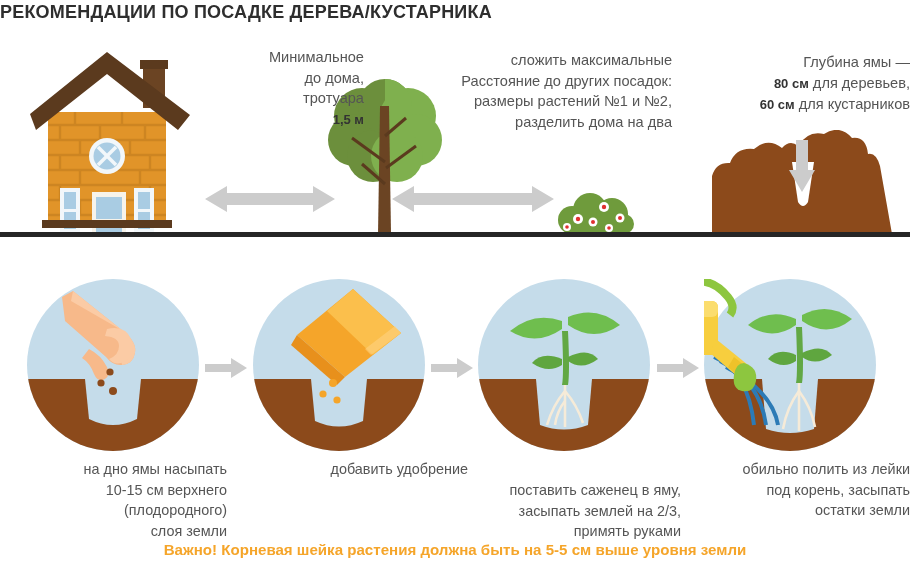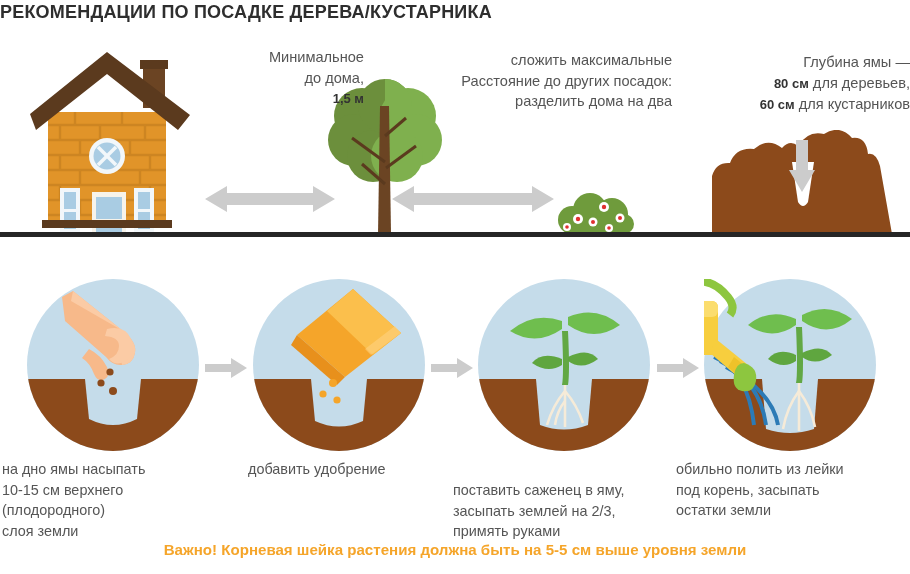--- a/index.html
+++ b/index.html
@@ -47,21 +47,21 @@
   #step3{left:478px;}
   #step4{left:704px;}
 
   
   .sarrow{top:358px;width:42px;height:20px;}
   #sa1{left:205px;}
   #sa2{left:431px;}
   #sa3{left:657px;}
 
   
-  .scap{font-size:14.4px;line-height:20.5px;text-align:left;color:#555;}
+  .scap{font-size:14.4px;line-height:20.5px;text-align:right;color:#555;}
   #scap1{left:2px;top:459px;width:225px;}
   #scap2{left:248px;top:459px;width:220px;}
   #scap3{left:453px;top:459px;width:228px;margin-top:21px;}
   #scap4{left:676px;top:459px;width:234px;}
 
   
   #warning{left:0;top:541px;width:910px;text-align:center;
            font-size:15.1px;font-weight:bold;color:#F5A52A;
            font-family:"Liberation Sans",sans-serif;}
 </style>
@@ -183,26 +183,28 @@
            q4 -14 18 -13 q6 -16 24 -14 q14 -12 28 -1
            q8 -9 16 -2 q10 -16 26 -12 q16 -10 28 4
            q14 -2 16 16 q8 -2 12 12
            L180 104 L0 104 Z" fill="#8C4A1B"></path>
   <path d="M80 32 L102 32 L96 72 q-5 8 -10 0 Z" fill="#ffffff"></path>
 </svg>
 
 <div class="abs topcap" id="cap-house">
   <div>Минимальное</div>
   <div>до дома,</div>
+  <div>тротуара</div>
   <div><b>1,5 м</b></div>
 </div>
 
 <div class="abs topcap" id="cap-dist">
   <div>сложить максимальные</div>
   <div>Расстояние до других посадок:</div>
+  <div>размеры растений №1 и №2,</div>
   <div>разделить дома на два</div>
 </div>
 
 <div class="abs topcap" id="cap-depth">
   <div>Глубина ямы —</div>
   <div><b>80 см</b><span> для деревьев,</span></div>
   <div><b>60 см</b><span> для кустарников</span></div>
 </div>
 
 <svg class="abs garrow" id="arrow-house" viewBox="0 0 130 26">

